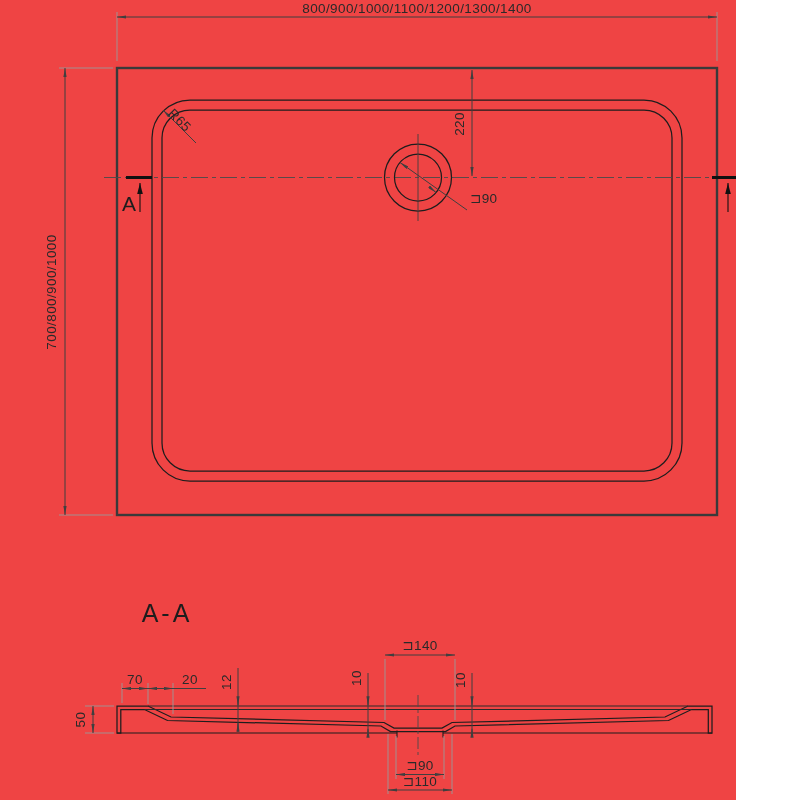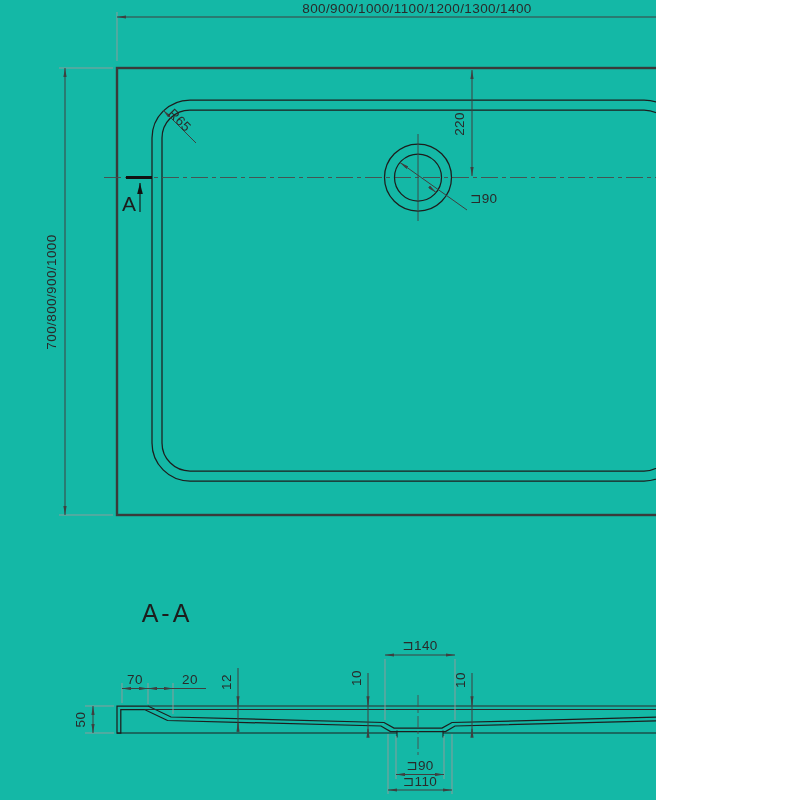--- a/index.html
+++ b/index.html
@@ -1,16 +1,16 @@
 <!DOCTYPE html>
 <html><head>
 <meta charset="utf-8">
 <style>
   html,body{margin:0;padding:0;background:#ffffff;}
-  .stage{position:relative;width:656px;height:800px;background:#14b8a6;overflow:hidden;}
+  .stage{position:relative;width:736px;height:800px;background:#ef4444;overflow:hidden;}
   svg{position:absolute;left:0;top:0;}
   .ext{stroke:#9a9a9a;stroke-width:0.9;fill:none;}
   .dim{stroke:#3f3f3f;stroke-width:1;fill:none;}
   .obj{stroke:#1d1d1d;stroke-width:1.25;fill:none;}
   .thick{stroke:#3a3a3a;stroke-width:2.4;fill:none;}
   .cut{stroke:#111111;stroke-width:3;fill:none;}
   .cl{stroke:#4a4a4a;stroke-width:0.9;fill:none;stroke-dasharray:17 4 4 4;}
   .clv{stroke:#4a4a4a;stroke-width:0.9;fill:none;stroke-dasharray:12 3 3 3;}
   .txt{fill:#2a2a2a;font-family:"Liberation Sans","DejaVu Sans",sans-serif;font-size:13.5px;letter-spacing:0.4px;}
   .big{fill:#1d1d1d;font-family:"Liberation Sans","DejaVu Sans",sans-serif;font-size:21px;}

